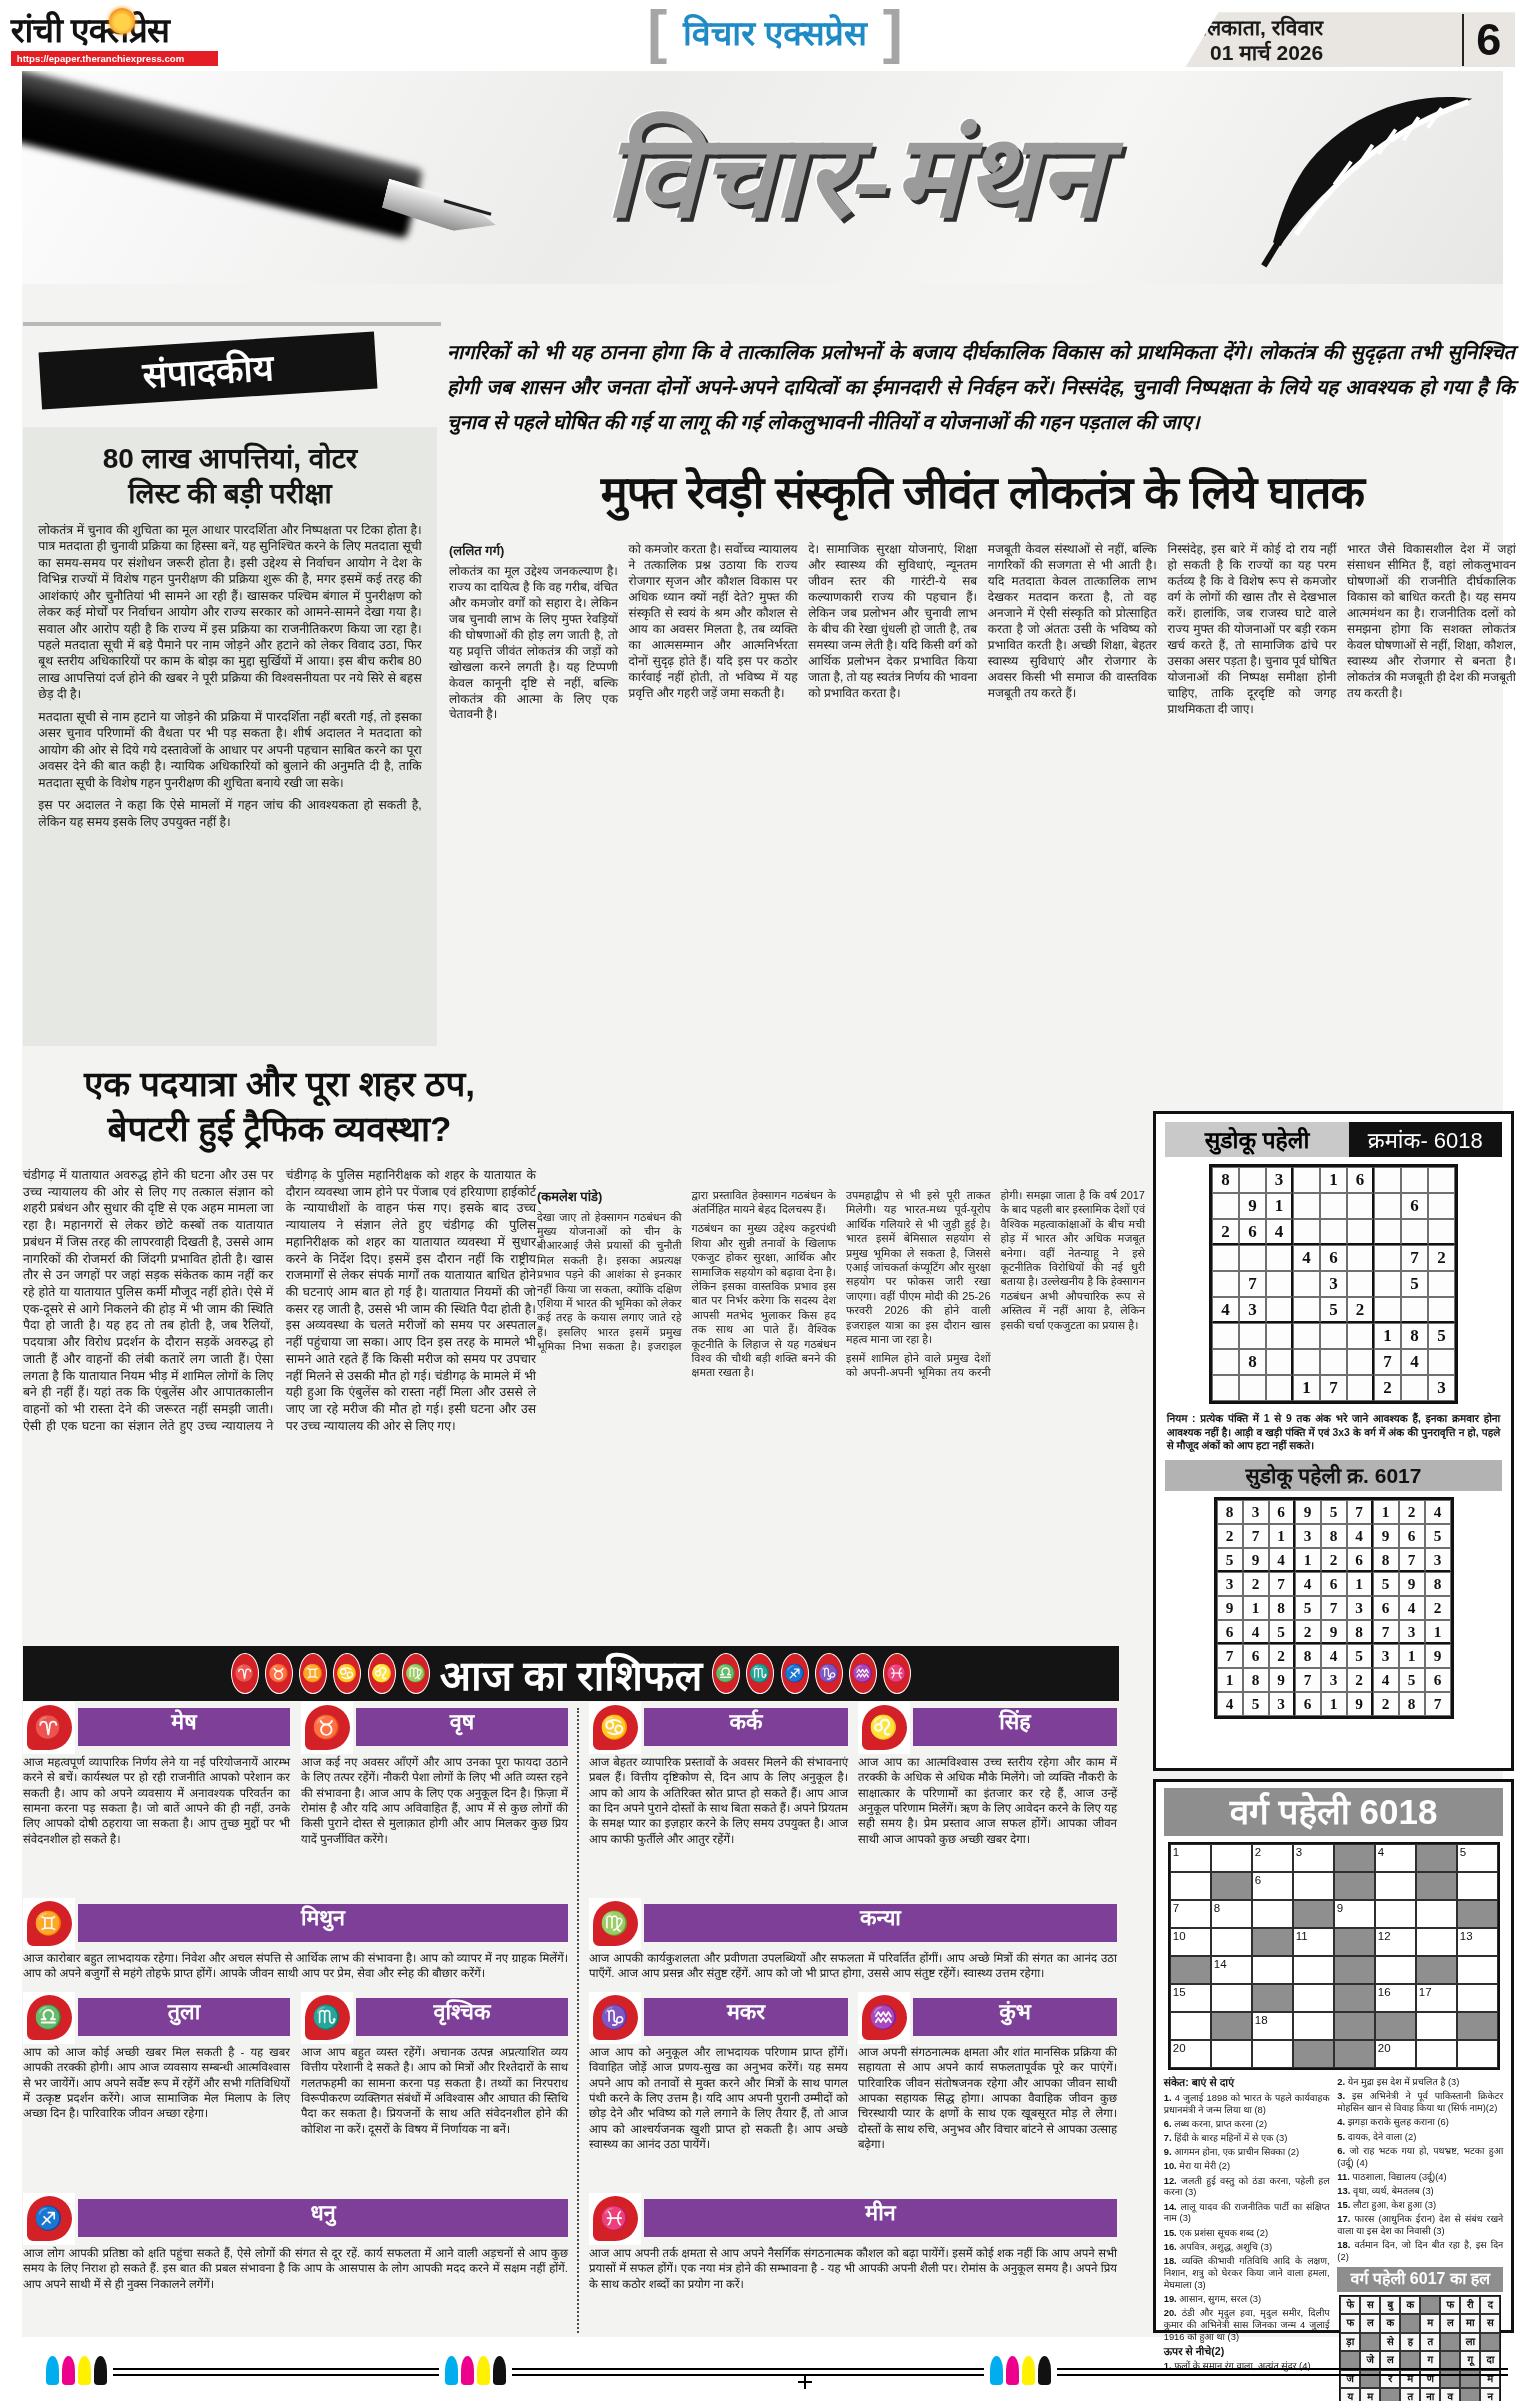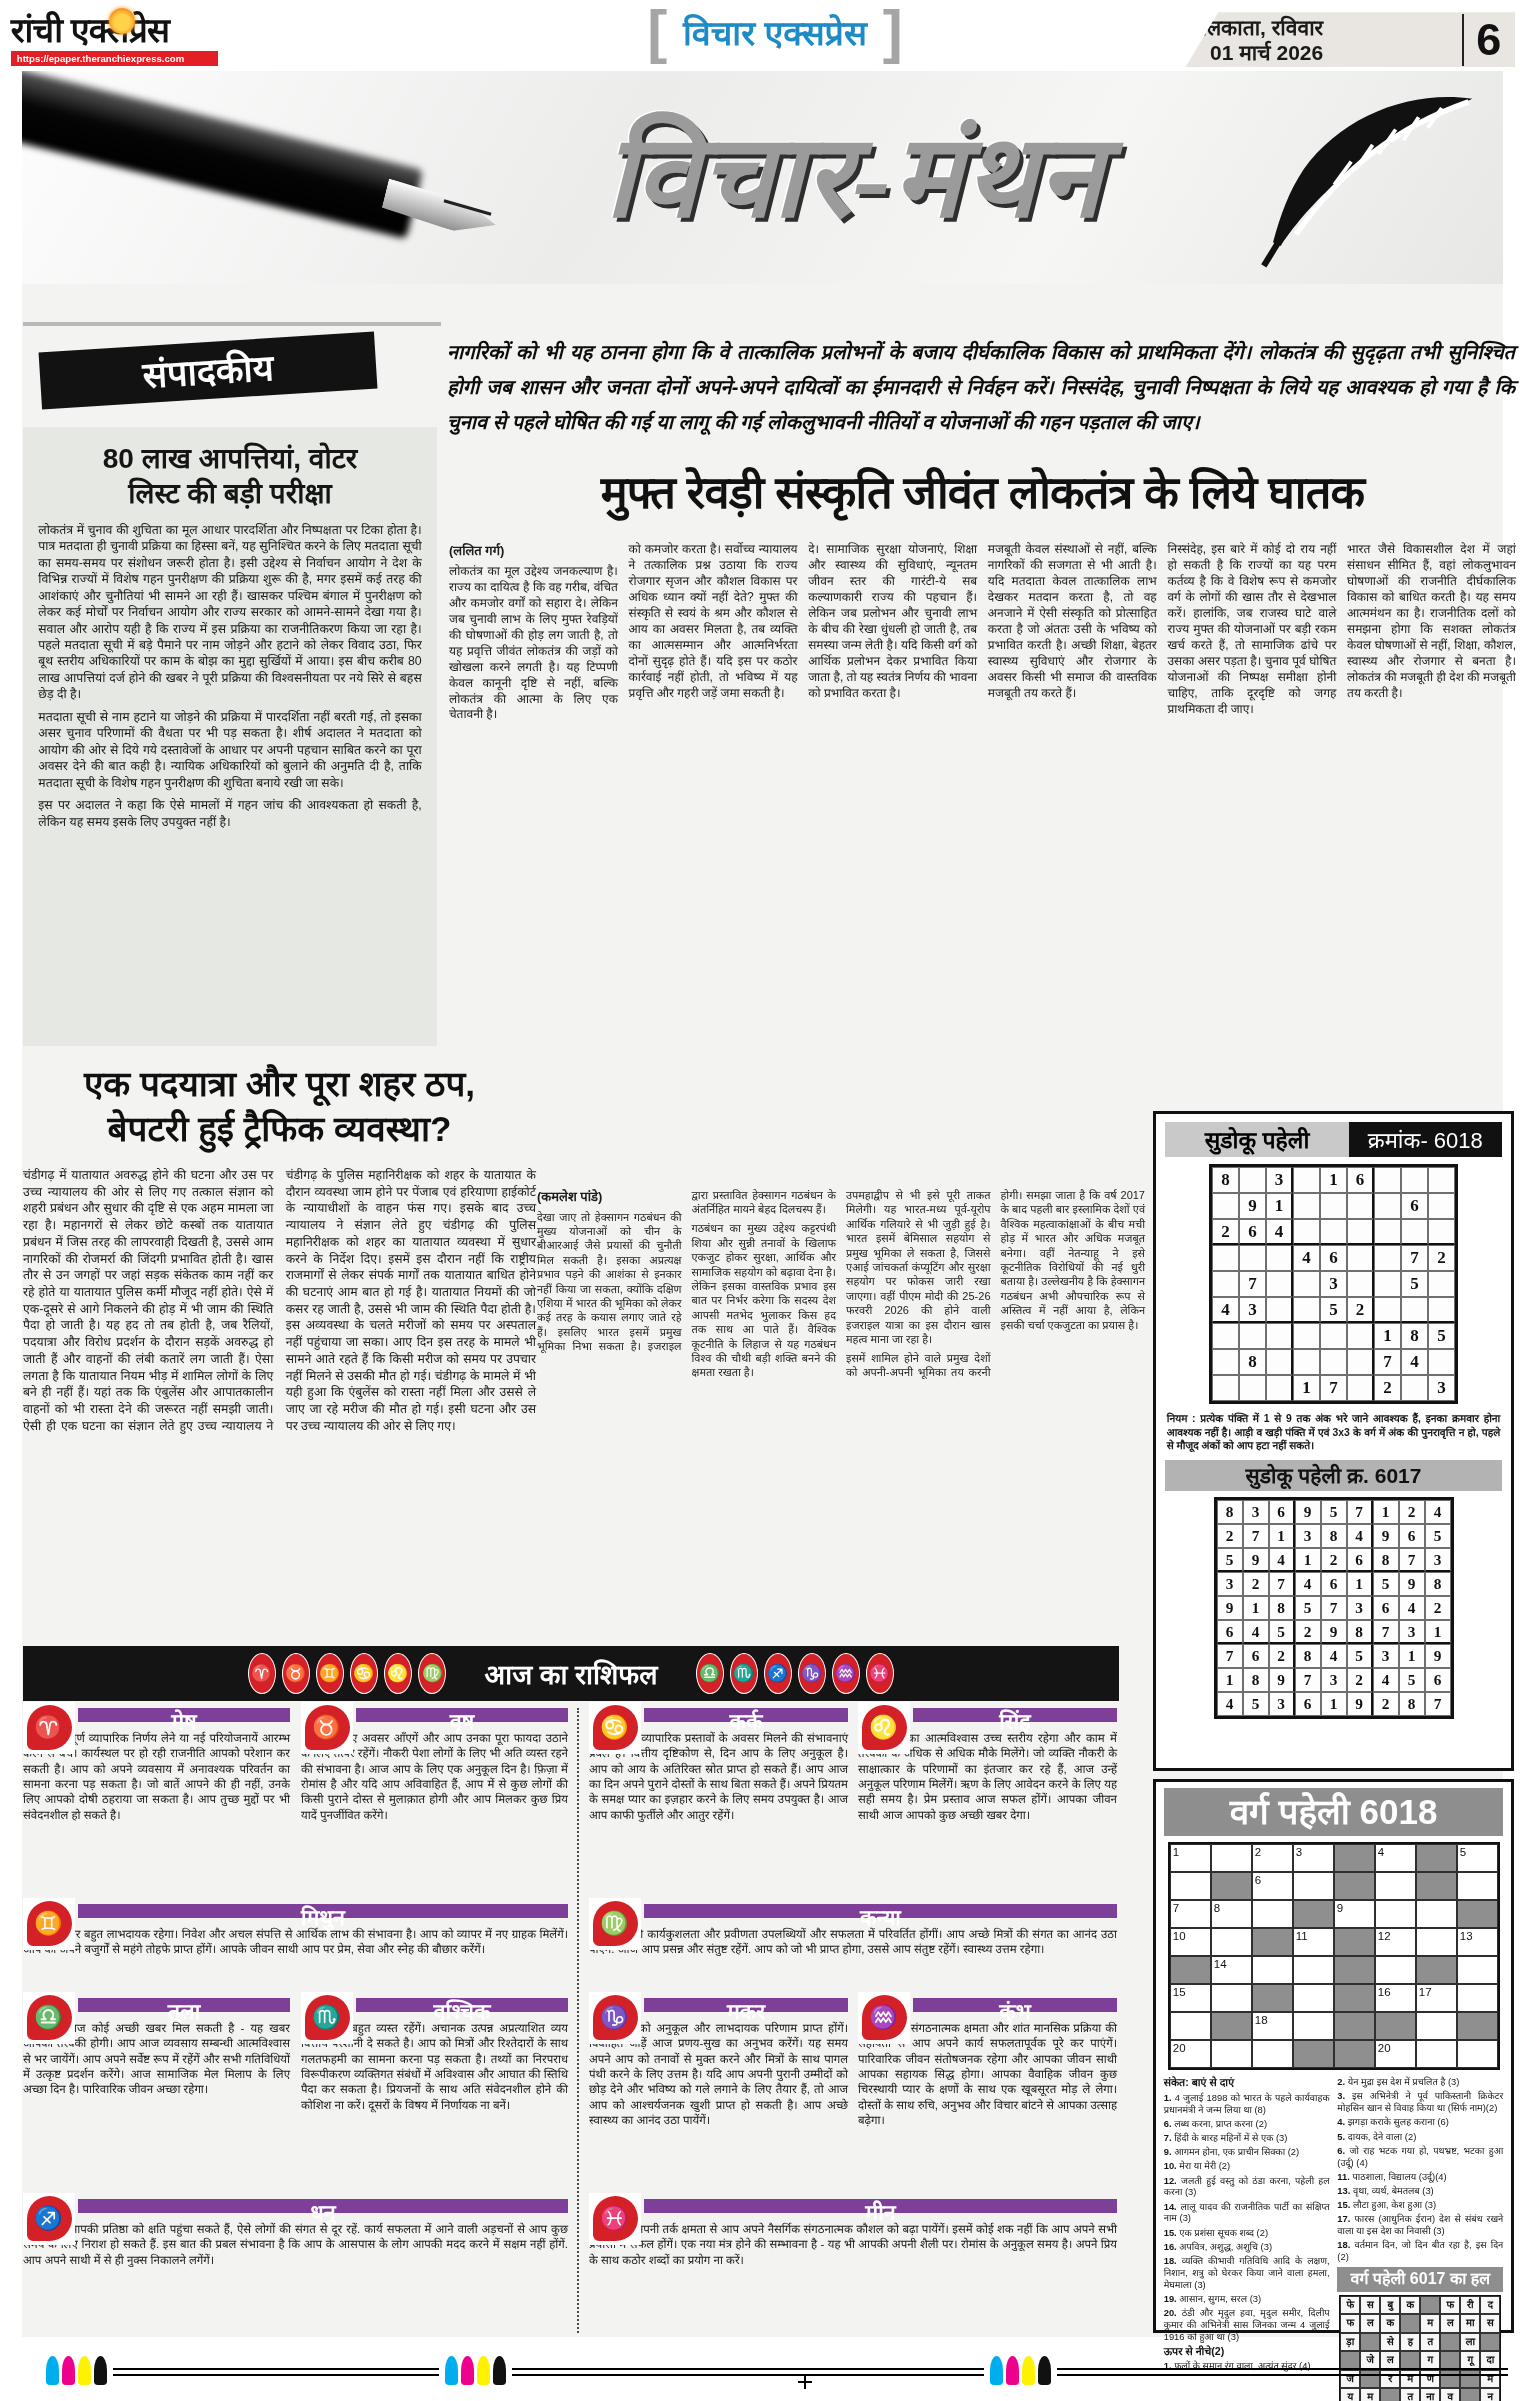--- a/index.html
+++ b/index.html
@@ -106,27 +106,27 @@
   .cw-sol-hdr { background:#8e8e8e; color:#fff; font-weight:bold; font-size:16px; text-align:center;
                 height:24.6px; line-height:24.6px; margin:4.6px 0 3.1px; }
   .solgrid { border:1.5px solid #111; display:grid; grid-template-columns:repeat(8,20px); grid-auto-rows:18.4px; width:fit-content; margin:0 auto; }
   .solgrid span { border:0.8px solid #333; display:flex; align-items:center; justify-content:center;
                   font-size:10px; font-weight:bold; background:#f7f7f7; color:#111; }
   .solgrid span.dark { background:#8f8f8f; }
 
   
   .zban { position:absolute; left:23px; top:1646px; width:1096px; height:55px; background:#141414;
           display:flex; align-items:center; justify-content:center; gap:6.1px; }
-  .zban .ttl { color:#fff; font-size:27px; font-weight:bold; margin:0 32px; }
+  .zban .ttl { color:#fff; font-size:41px; font-weight:bold; margin:0 4px; }
   .zoval { width:28px; height:41px; border-radius:50%; background:#d42027; border:1.5px solid #fff;
            color:#fff; font-size:17px; display:flex; align-items:center; justify-content:center; }
   .zarea { position:absolute; left:23px; top:1708px; width:1096px; height:625px; }
   .zdiv { position:absolute; left:554px; top:0; height:625px; border-left:2.3px dotted #4a4a4a; }
   .entry { position:absolute; }
-  .entry .bar { margin-left:55px; height:14px; background:#7d3f98; color:#fff; text-align:center;
+  .entry .bar { margin-left:55px; height:38px; background:#7d3f98; color:#fff; text-align:center;
                 font-size:21.5px; font-weight:bold; line-height:29px; }
   .entry .icon { position:absolute; left:0; top:-6.1px; width:52px; height:52px; background:#fff;
                  display:flex; align-items:center; justify-content:center; }
   .entry .icon b { width:45px; height:45px; border-radius:50% 50% 50% 6.1px; background:#d42027; color:#fff;
                    font-size:23px; font-weight:normal; display:flex; align-items:center; justify-content:center; }
   .entry .txt { margin-top:9.2px; font-size:11.5px; line-height:1.33; text-align:justify; color:#1a1a1a; }
   .entry.narrow .txt { margin-left:0; } .entry.wide .txt { margin-left:0; }
 
   
   .foot-lines { position:absolute; left:111px; top:2368px; width:1397px; height:8.4px;

